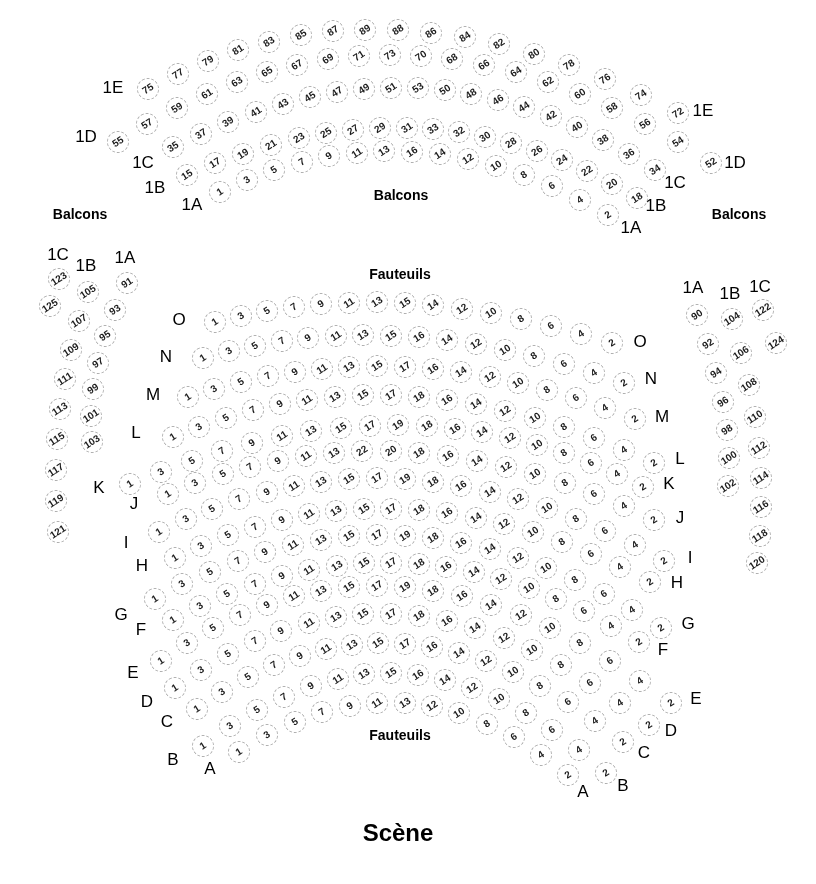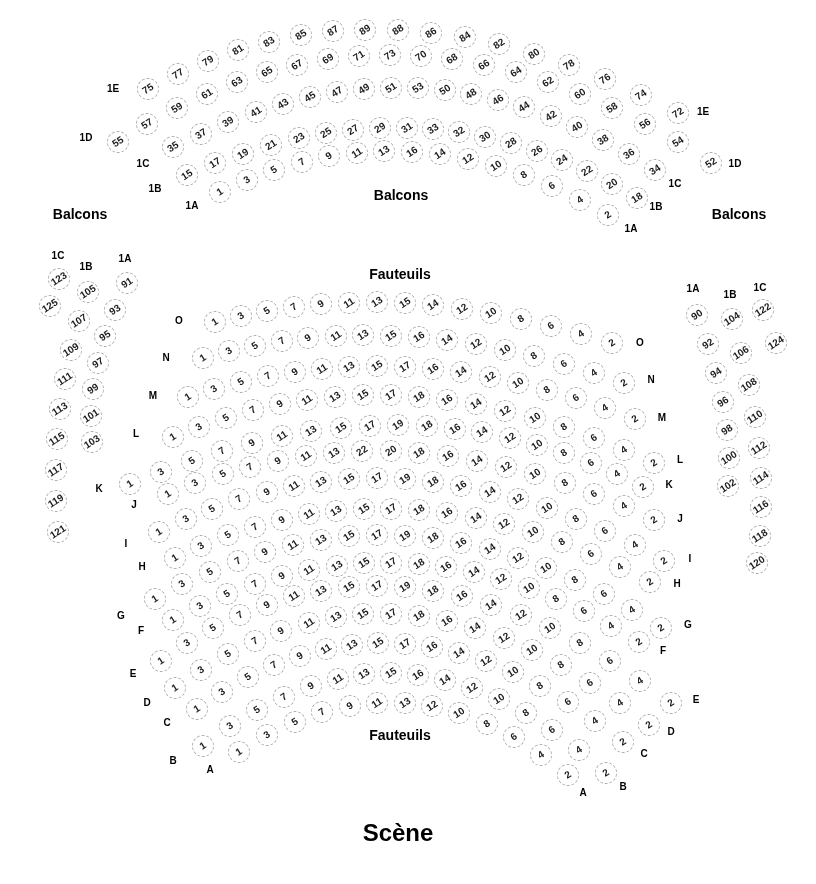--- a/index.html
+++ b/index.html
@@ -4,21 +4,21 @@
 <style>
   html,body{margin:0;padding:0;background:#fff;}
   #stage-map{position:relative;width:816px;height:884px;background:#fff;overflow:hidden;
     font-family:"Liberation Sans",sans-serif;}
   .seat{position:absolute;width:22px;height:22px;margin:-11px 0 0 -11px;
     border:1px dashed #aeaeae;border-radius:50%;background:#fff;
     display:flex;align-items:center;justify-content:center;
     font-size:10px;font-weight:700;color:#1c1c1c;
     transform:rotate(-33deg);box-sizing:border-box;line-height:1;}
   .row-label{position:absolute;transform:translate(-50%,-50%);
-    font-size:10px;font-weight:700;color:#000;white-space:nowrap;}
+    font-size:17px;font-weight:400;color:#000;white-space:nowrap;}
   .section-label{position:absolute;transform:translate(-50%,-50%);
     font-size:14px;font-weight:700;color:#000;white-space:nowrap;}
   .stage-label{position:absolute;transform:translate(-50%,-50%);
     font-size:24px;font-weight:700;color:#000;white-space:nowrap;}
 </style>
 </head>
 <body>
 
 <div id="stage-map">
   <div class="section-label" style="left:80px;top:214px">Balcons</div>

